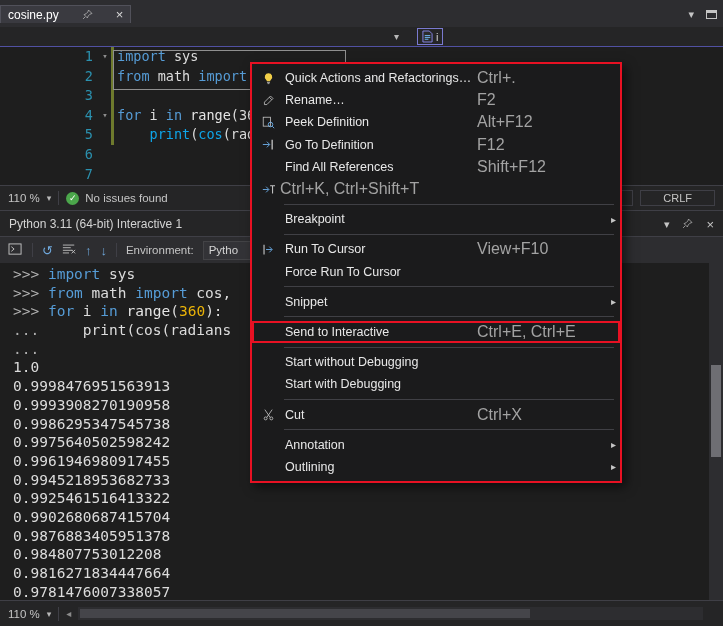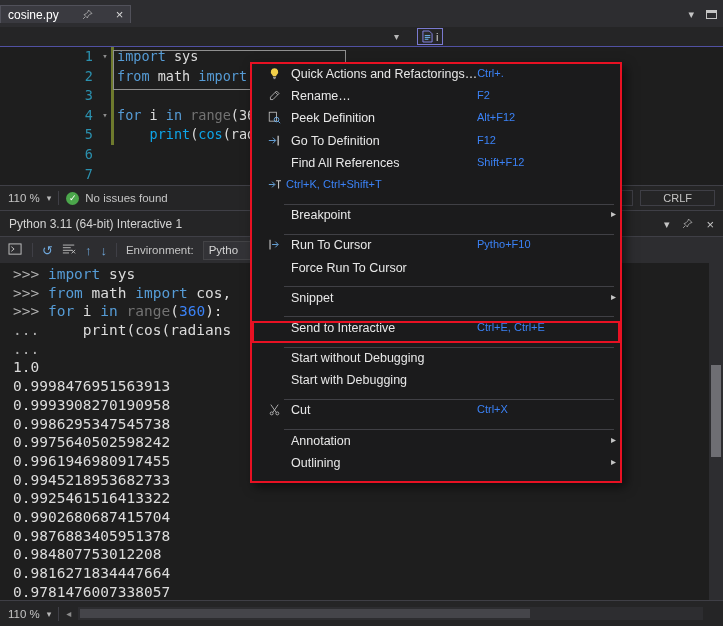--- a/index.html
+++ b/index.html
@@ -25,23 +25,23 @@
   .lnum{width:99px;text-align:right;color:#2b91af;padding-right:6px}
   .fold{width:12px;color:#8d8d8d;font-size:9px;text-align:center}
   .chg{width:3px}
   .chg.on{background:#6e7a2d}
   .codetext{padding-left:3px;white-space:pre}
   .sel-outline{position:absolute;left:113px;top:3px;width:233px;height:40px;border:1px solid #8f8f8f;pointer-events:none}
 
   
   .tk-k{color:#569cd6}
   .tk-p{color:#dcdcdc}
-  .tk-t{color:#737373}
+  .tk-t{color:#e5e5e5}
   .tk-f{color:#0ea5e9}
-  .tk-n{color:#3b82f6}
+  .tk-n{color:#eab308}
   .tk-pr{color:#b0b0b0}
   .tk-o{color:#dcdcdc}
 
   
   .estatus{position:absolute;top:185px;left:0;right:0;height:26px;background:#252526;border-top:1px solid #3f3f46;border-bottom:1px solid #3f3f46;display:flex;align-items:center;padding:0 8px;font-size:11.5px;color:#c5c5c5;gap:7px}
   .mini-caret{font-size:9px;color:#b8b8b8}
   .vsep{width:1px;height:14px;background:#3f3f46;display:inline-block}
   .health{display:flex;align-items:center;gap:6px}
   .check-circle{width:13px;height:13px;border-radius:50%;background:#4ba64b;color:#fff;font-size:9px;display:flex;align-items:center;justify-content:center}
   .spacer{flex:1}
@@ -65,25 +65,25 @@
   .iwbottom{position:absolute;top:600px;left:0;right:0;height:26px;background:#252526;border-top:1px solid #3f3f46;display:flex;align-items:center;padding:0 8px;gap:7px;font-size:11.5px;color:#c5c5c5}
   .hscroll{flex:1;height:13px;background:#2d2d30;position:relative;margin-right:12px}
   .hthumb{position:absolute;left:2px;top:2px;bottom:2px;width:72%;background:#45454a}
   .scroll-arrow{font-size:10px;color:#8a8a8a}
 
   .vscroll{position:absolute;right:0;top:237px;width:14px;height:363px;background:#2d2d30}
   .vthumb{position:absolute;left:2px;right:2px;top:128px;height:92px;background:#6e6e73}
 
   
   .cmenu{position:absolute;left:250px;top:62px;width:372px;background:#1b1b1c;border:2px solid #e81123;box-shadow:4px 4px 10px rgba(0,0,0,.55);padding:3px 0;z-index:10}
-  .mi{display:flex;align-items:flex-start;height:22.2px;padding:0 4px 0 11px;font-size:12.5px;color:#e8e8e8}
+  .mi{display:flex;align-items:center;height:22.2px;padding:0 4px 0 5px;font-size:12.5px;color:#e8e8e8}
   .mi.hl{outline:2px solid #e81123;outline-offset:-2px}
   .mic{width:23px;display:flex;align-items:center;justify-content:center}
   .mlabel{flex:1;padding-left:5px;white-space:nowrap}
-  .mshortcut{width:128px;white-space:nowrap;font-size:11px;color:#3b82f6}
+  .mshortcut{width:128px;white-space:nowrap;font-size:16px;color:#a3a3a3}
   .marrow{width:11px;font-size:10px;color:#c5c5c5;text-align:right}
   .msep{height:1px;background:#404045;margin:3.5px 6px 3.5px 32px}
 </style>
 </head>
 <body>
 
 <div class="screen">
 
   <div class="tabbar">
     <div class="tab">
@@ -314,21 +314,21 @@
         </div>
         <div class="msep"></div>
         <div class="mi">
           <span class="mic">
             <svg width="13" height="13" viewBox="0 0 16 16">
               <path d="M2.5 2v12" stroke="#c5c5c5" stroke-width="1.4"></path>
               <path d="M5 8h7M9 4.5L12.5 8 9 11.5" fill="none" stroke="#75beff"></path>
             </svg>
           </span>
           <span class="mlabel">Run To Cursor</span>
-          <span class="mshortcut">Pytho+F10</span>
+          <span class="mshortcut">View+F10</span>
           <span class="marrow"></span>
         </div>
         <div class="mi">
           <span class="mic"></span>
           <span class="mlabel">Force Run To Cursor</span>
           <span class="mshortcut"></span>
           <span class="marrow"></span>
         </div>
         <div class="msep"></div>
         <div class="mi">

